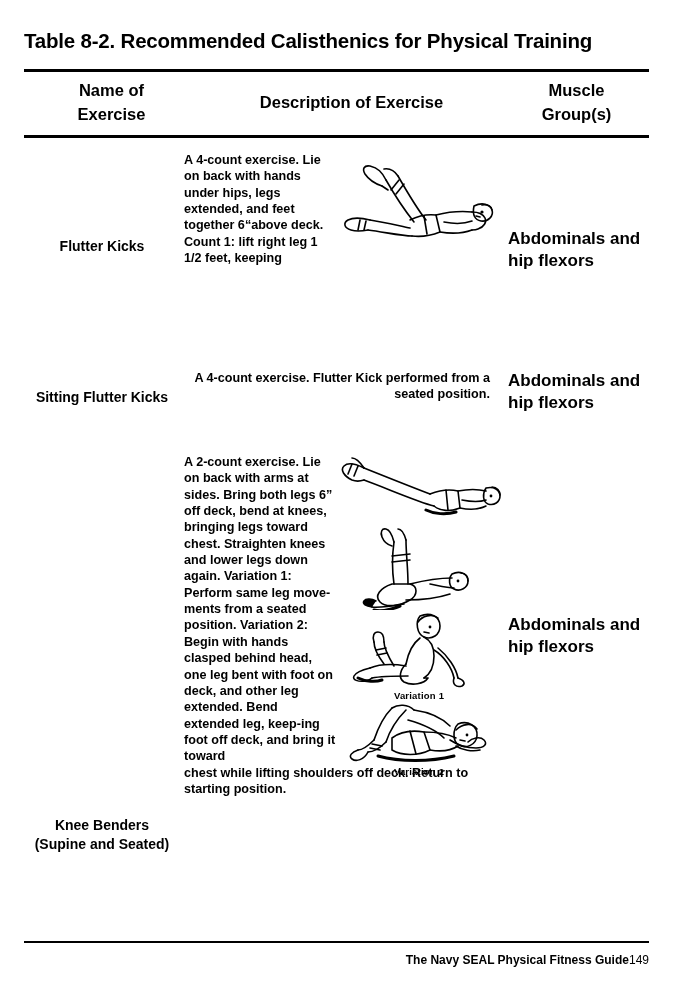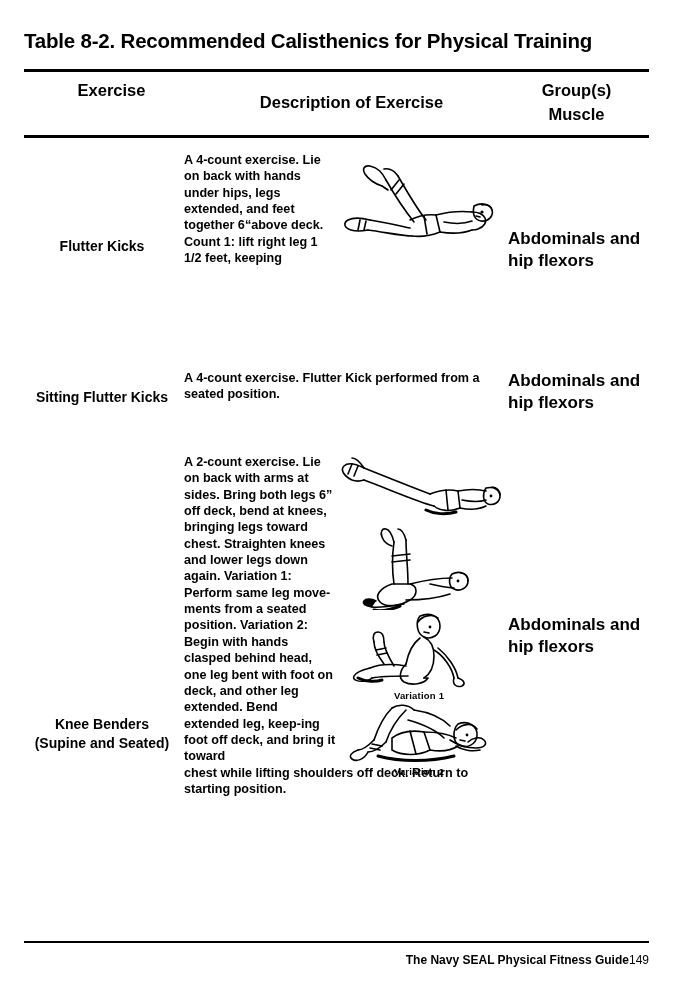--- a/index.html
+++ b/index.html
@@ -121,26 +121,26 @@
   .fig-flutter {
     position: absolute;
     left: 152px;
     top: 8px;
     width: 160px;
     height: 86px;
   }
 
   
   .row-sitting { padding-top: 28px; min-height: 56px; }
-  .row-sitting .cell-desc { padding-top: 0; }
+  .row-sitting .cell-desc { padding-top: 0; text-align: right; }
   .row-sitting .cell-muscle { padding-top: 0; }
 
   
   .row-knee { padding-top: 28px; min-height: 400px; }
-  .row-knee .cell-name { align-items: center; padding-top: 160px; }
+  .row-knee .cell-name { align-items: flex-end; padding-top: 160px; }
   .row-knee .cell-muscle { padding-top: 160px; }
 
   .fig-stack {
     position: absolute;
     left: 150px;
     top: 0px;
     width: 170px;
   }
   .fig-box { position: relative; }
   .fig-caption {
@@ -179,26 +179,27 @@
 <body>
 
 <div class="page">
 
   <h1 class="table-title">Table 8-2. Recommended Calisthenics for Physical Training</h1>
 
   <div class="rule-thick rule-head-top"></div>
 
   <div class="thead">
     <div class="th th-name">
+      <div>Name of</div>
       <div>Exercise</div>
     </div>
     <div class="th th-desc">Description of Exercise</div>
     <div class="th th-muscle">
+      <div>Muscle</div>
       <div>Group(s)</div>
-      <div>Muscle</div>
     </div>
   </div>
 
   <div class="rule-thick rule-head-bottom"></div>
 
   <div class="tbody">
 
     <div class="trow row-flutter">
       <div class="cell-name">
         <span>Flutter Kicks</span>

